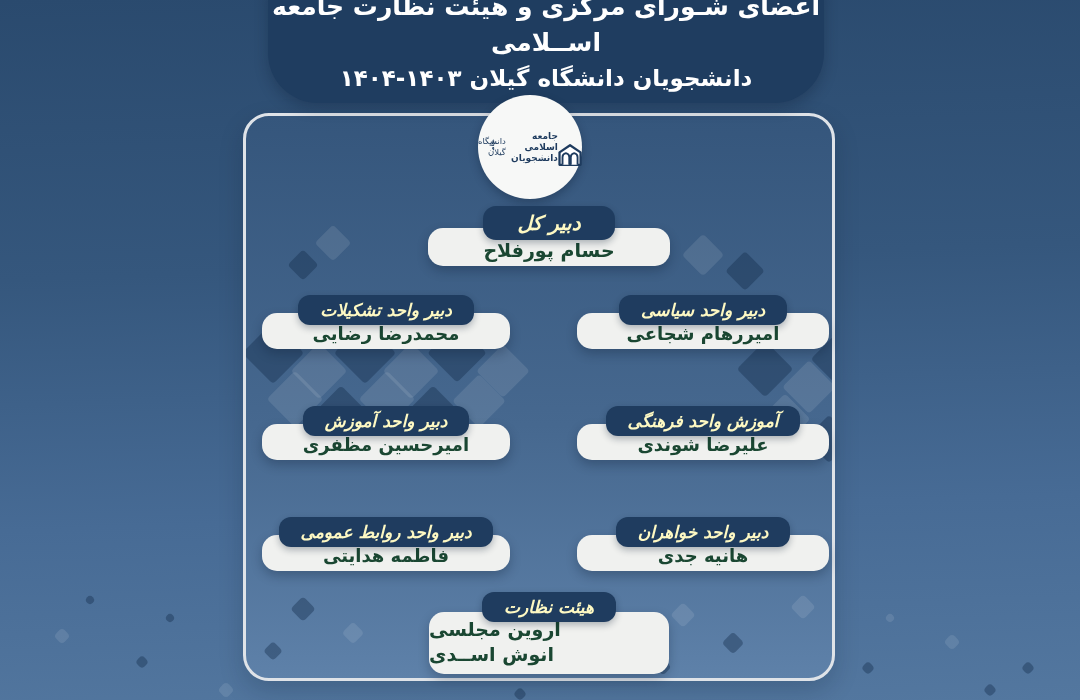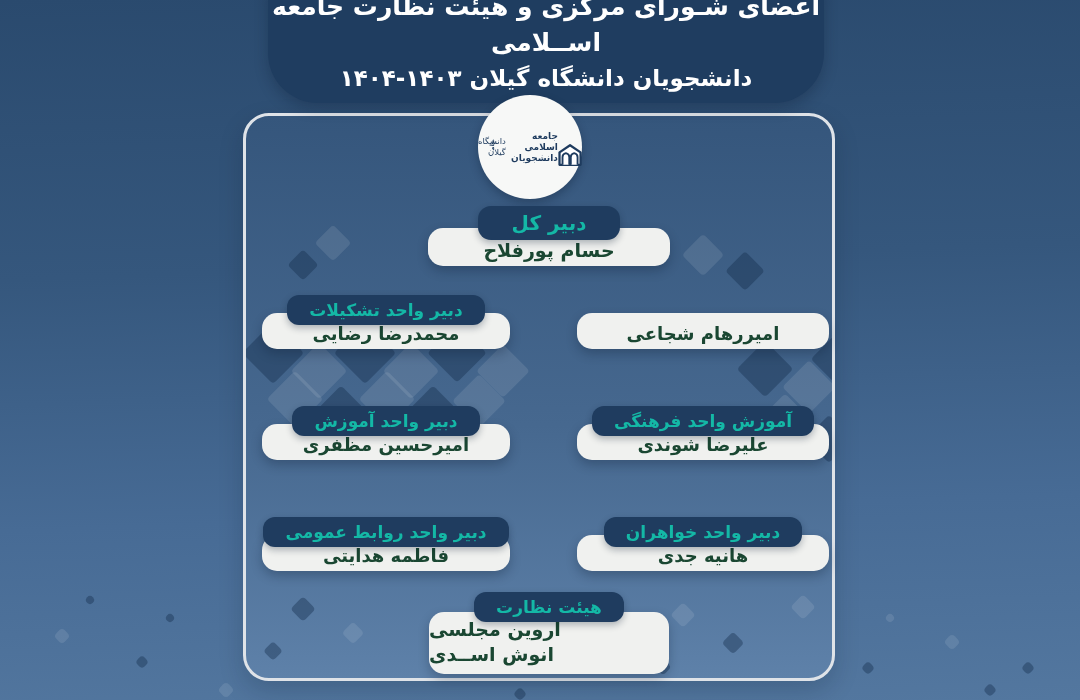--- a/index.html
+++ b/index.html
@@ -38,23 +38,23 @@
     background:#f7f8f7;z-index:4;box-shadow:0 4px 10px rgba(8,20,40,0.30);
     display:flex;flex-direction:row;align-items:center;
   }
   .logo svg.arc{position:absolute;left:0;top:0;width:104px;height:104px;}
   .logo .emblem{margin-top:16px;width:52px;height:48px;}
   .logo .ltxt1{margin-top:1px;font-size:9px;font-weight:bold;color:#1e3b5e;line-height:11px;}
   .logo .ltxt2{font-size:8.5px;font-weight:normal;color:#1e3b5e;line-height:11px;}
   
   .card{position:absolute;text-align:center;z-index:5;}
   .badge{
-    position:relative;z-index:2;display:inline-block;background:#1f3c5f;color:#14b8a6;
+    position:relative;z-index:2;display:inline-block;background:#1f3c5f;color:#fef9c3;
     font-weight:bold;font-size:17px;line-height:30px;padding:0 22px;border-radius:12px;
-    box-shadow:0 3px 7px rgba(10,25,45,0.30);white-space:nowrap;
+    box-shadow:0 3px 7px rgba(10,25,45,0.30);white-space:nowrap;font-style:italic;
   }
   .pill{
     position:absolute;left:0;right:0;top:18px;height:36px;background:#f0f1ef;border-radius:15px;
     z-index:1;display:flex;align-items:flex-end;justify-content:center;padding-bottom:5px;
     box-sizing:border-box;color:#1a4732;font-weight:bold;font-size:18px;
     box-shadow:0 5px 11px rgba(10,25,45,0.28);white-space:nowrap;
   }
   .card.head .badge{font-size:20px;line-height:34px;padding:0 34px;border-radius:13px;}
   .card.head .pill{top:22px;height:38px;font-size:19px;}
   .card.board .pill{top:20px;height:62px;flex-direction:column;justify-content:flex-end;
@@ -119,20 +119,21 @@
   </div>
 
   <div class="card head" style="left:428px;top:206px;width:242px;">
     <div class="badge"><span>دبیر کل</span></div>
     <div class="pill">
         <span>حسام پورفلاح</span>
       </div>
   </div>
 
   <div class="card" style="left:577px;top:295px;width:252px;">
+    <div class="badge"><span>دبیر واحد سیاسی</span></div>
     <div class="pill">
         <span>امیررهام شجاعی</span>
       </div>
   </div>
   <div class="card" style="left:262px;top:295px;width:248px;">
     <div class="badge"><span>دبیر واحد تشکیلات</span></div>
     <div class="pill">
         <span>محمدرضا رضایی</span>
       </div>
   </div>

